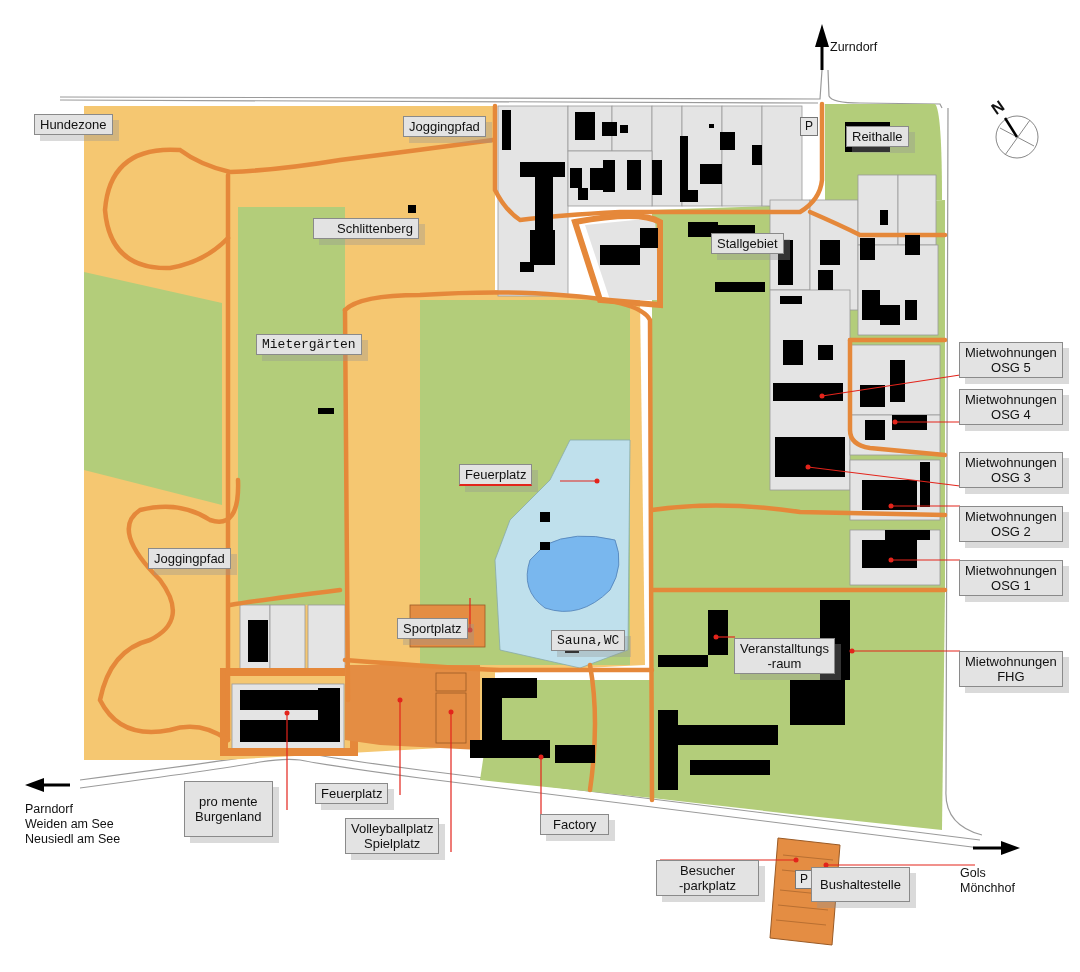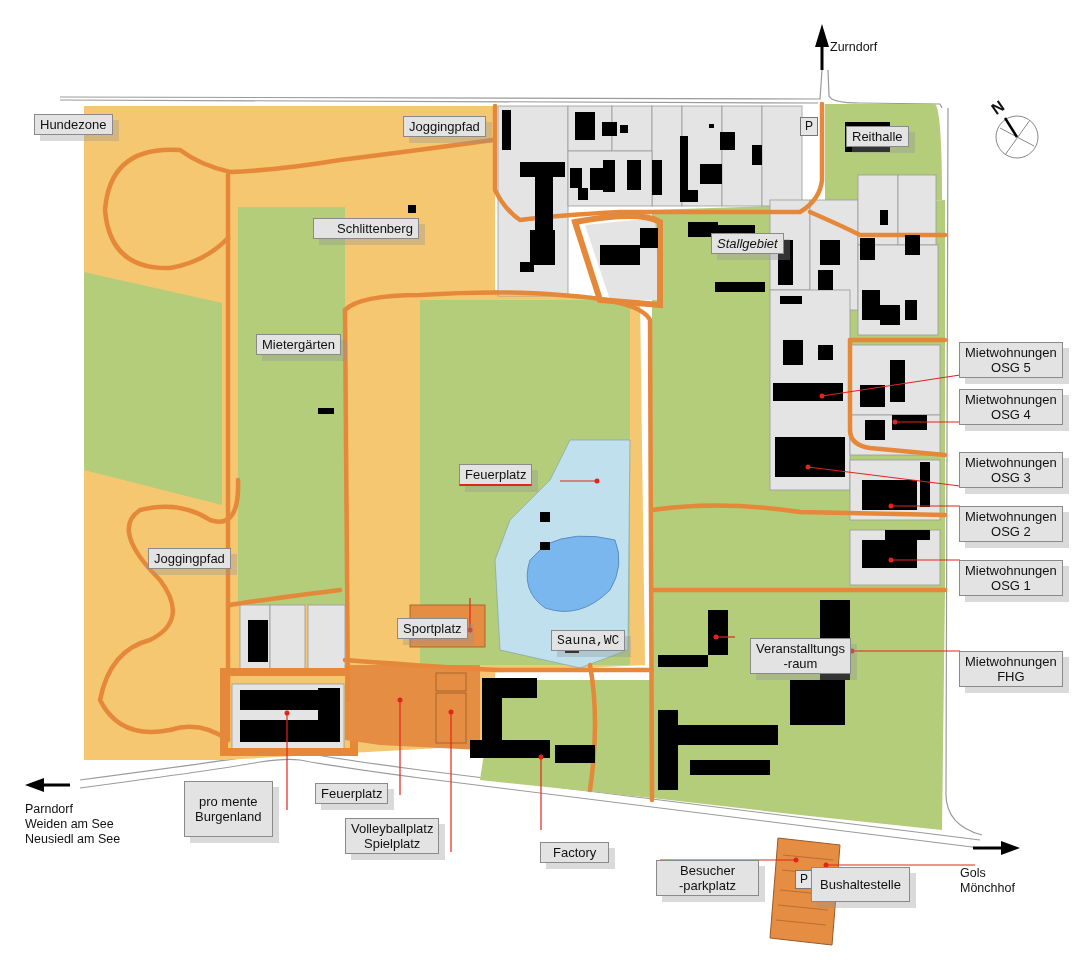--- a/index.html
+++ b/index.html
@@ -240,29 +240,29 @@
   <div>Gols</div>
   <div>Mönchhof</div>
 </div>
 
 <div class="pbox" style="left:800px;top:117px;">P</div>
 <div class="pbox" style="left:795px;top:870px;">P</div>
 
 <div class="label" style="left:34px;top:114px;">Hundezone</div>
 <div class="label" style="left:403px;top:116px;">Joggingpfad</div>
 <div class="label" style="left:313px;top:218px;padding-left:23px;">Schlittenberg</div>
-<div class="label" style="left:256px;top:334px;">Mietergärten</div>
+<div class="label" style="left:256px;top:334px;font-family:Liberation Mono, monospace;">Mietergärten</div>
 <div class="label" style="left:148px;top:548px;">Joggingpfad</div>
-<div class="label" style="left:711px;top:233px;font-style:italic;">Stallgebiet</div>
+<div class="label" style="left:711px;top:233px;">Stallgebiet</div>
 <div class="label" style="left:846px;top:126px;">Reithalle</div>
 <div class="label red" style="left:459px;top:464px;">Feuerplatz</div>
 <div class="label" style="left:397px;top:580px;margin-top:38px;">Sportplatz</div>
 <div class="label" style="left:551px;top:630px;font-family:Liberation Mono, monospace;">Sauna,WC</div>
 
-<div class="label" style="left:734px;top:638px;margin-left:16px;">
+<div class="label" style="left:734px;top:638px;">
   <div>Veranstalltungs</div>
   <div>-raum</div>
 </div>
 
 <div class="label" style="left:959px;top:342px;">
   <div>Mietwohnungen</div>
   <div>OSG 5</div>
 </div>
 <div class="label" style="left:959px;top:389px;">
   <div>Mietwohnungen</div>
@@ -287,18 +287,18 @@
 
 <div class="label" style="left:184px;top:781px;padding:12px 10px;">
   <div>pro mente</div>
   <div>Burgenland</div>
 </div>
 <div class="label" style="left:315px;top:783px;">Feuerplatz</div>
 <div class="label" style="left:345px;top:818px;">
   <div>Volleyballplatz</div>
   <div>Spielplatz</div>
 </div>
-<div class="label" style="left:540px;top:814px;padding:2px 12px;margin-top:28px;">Factory</div>
+<div class="label" style="left:540px;top:814px;padding:2px 12px;">Factory</div>
 <div class="label" style="left:656px;top:860px;padding:2px 22px;">
   <div>Besucher</div>
   <div>-parkplatz</div>
 </div>
 <div class="label" style="left:811px;top:867px;padding:9px 8px;">Bushaltestelle</div>
 
 </body></html>

